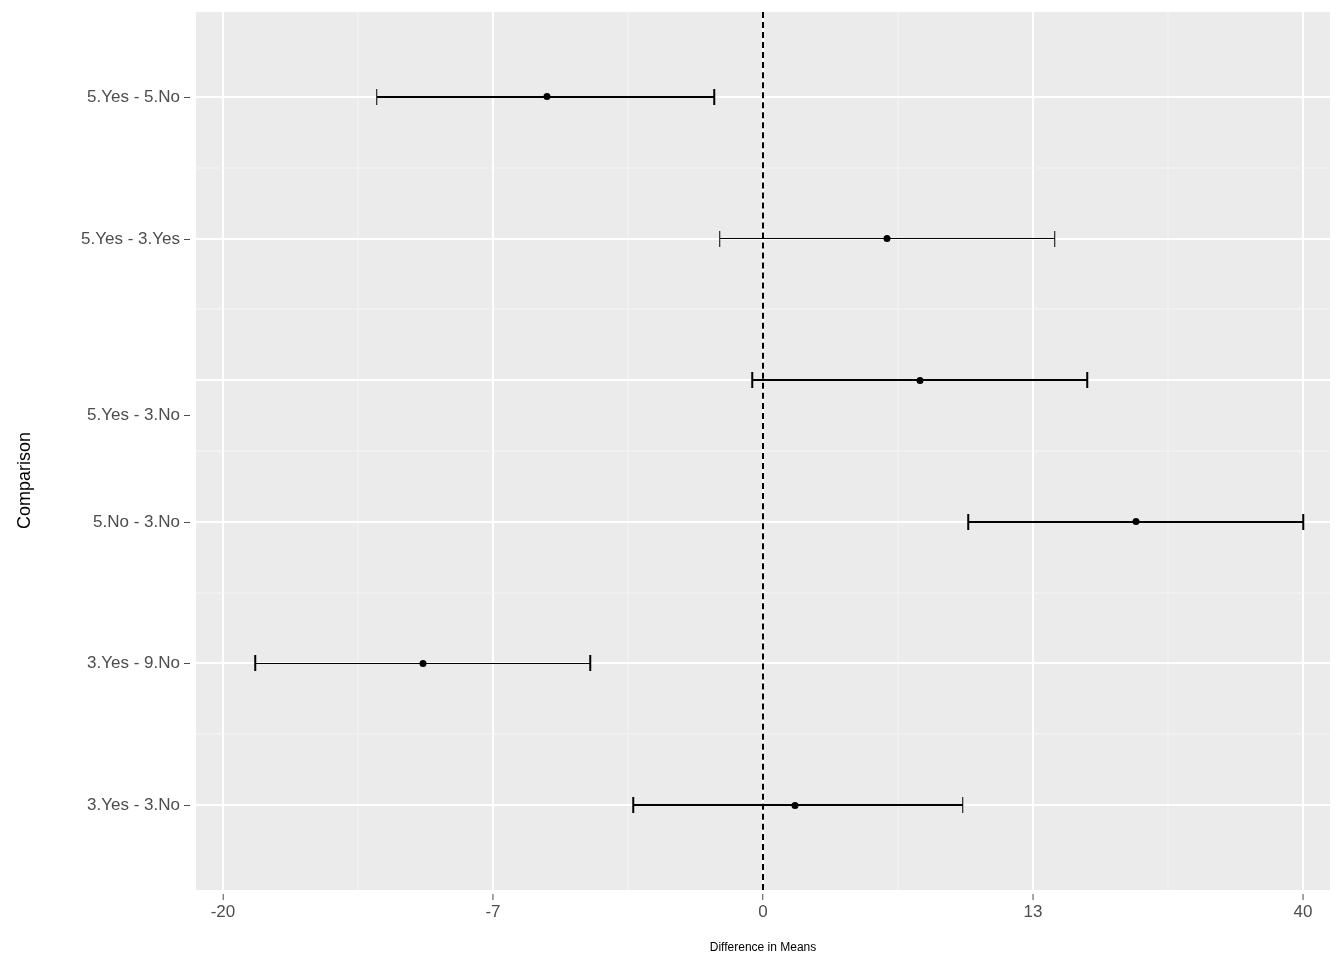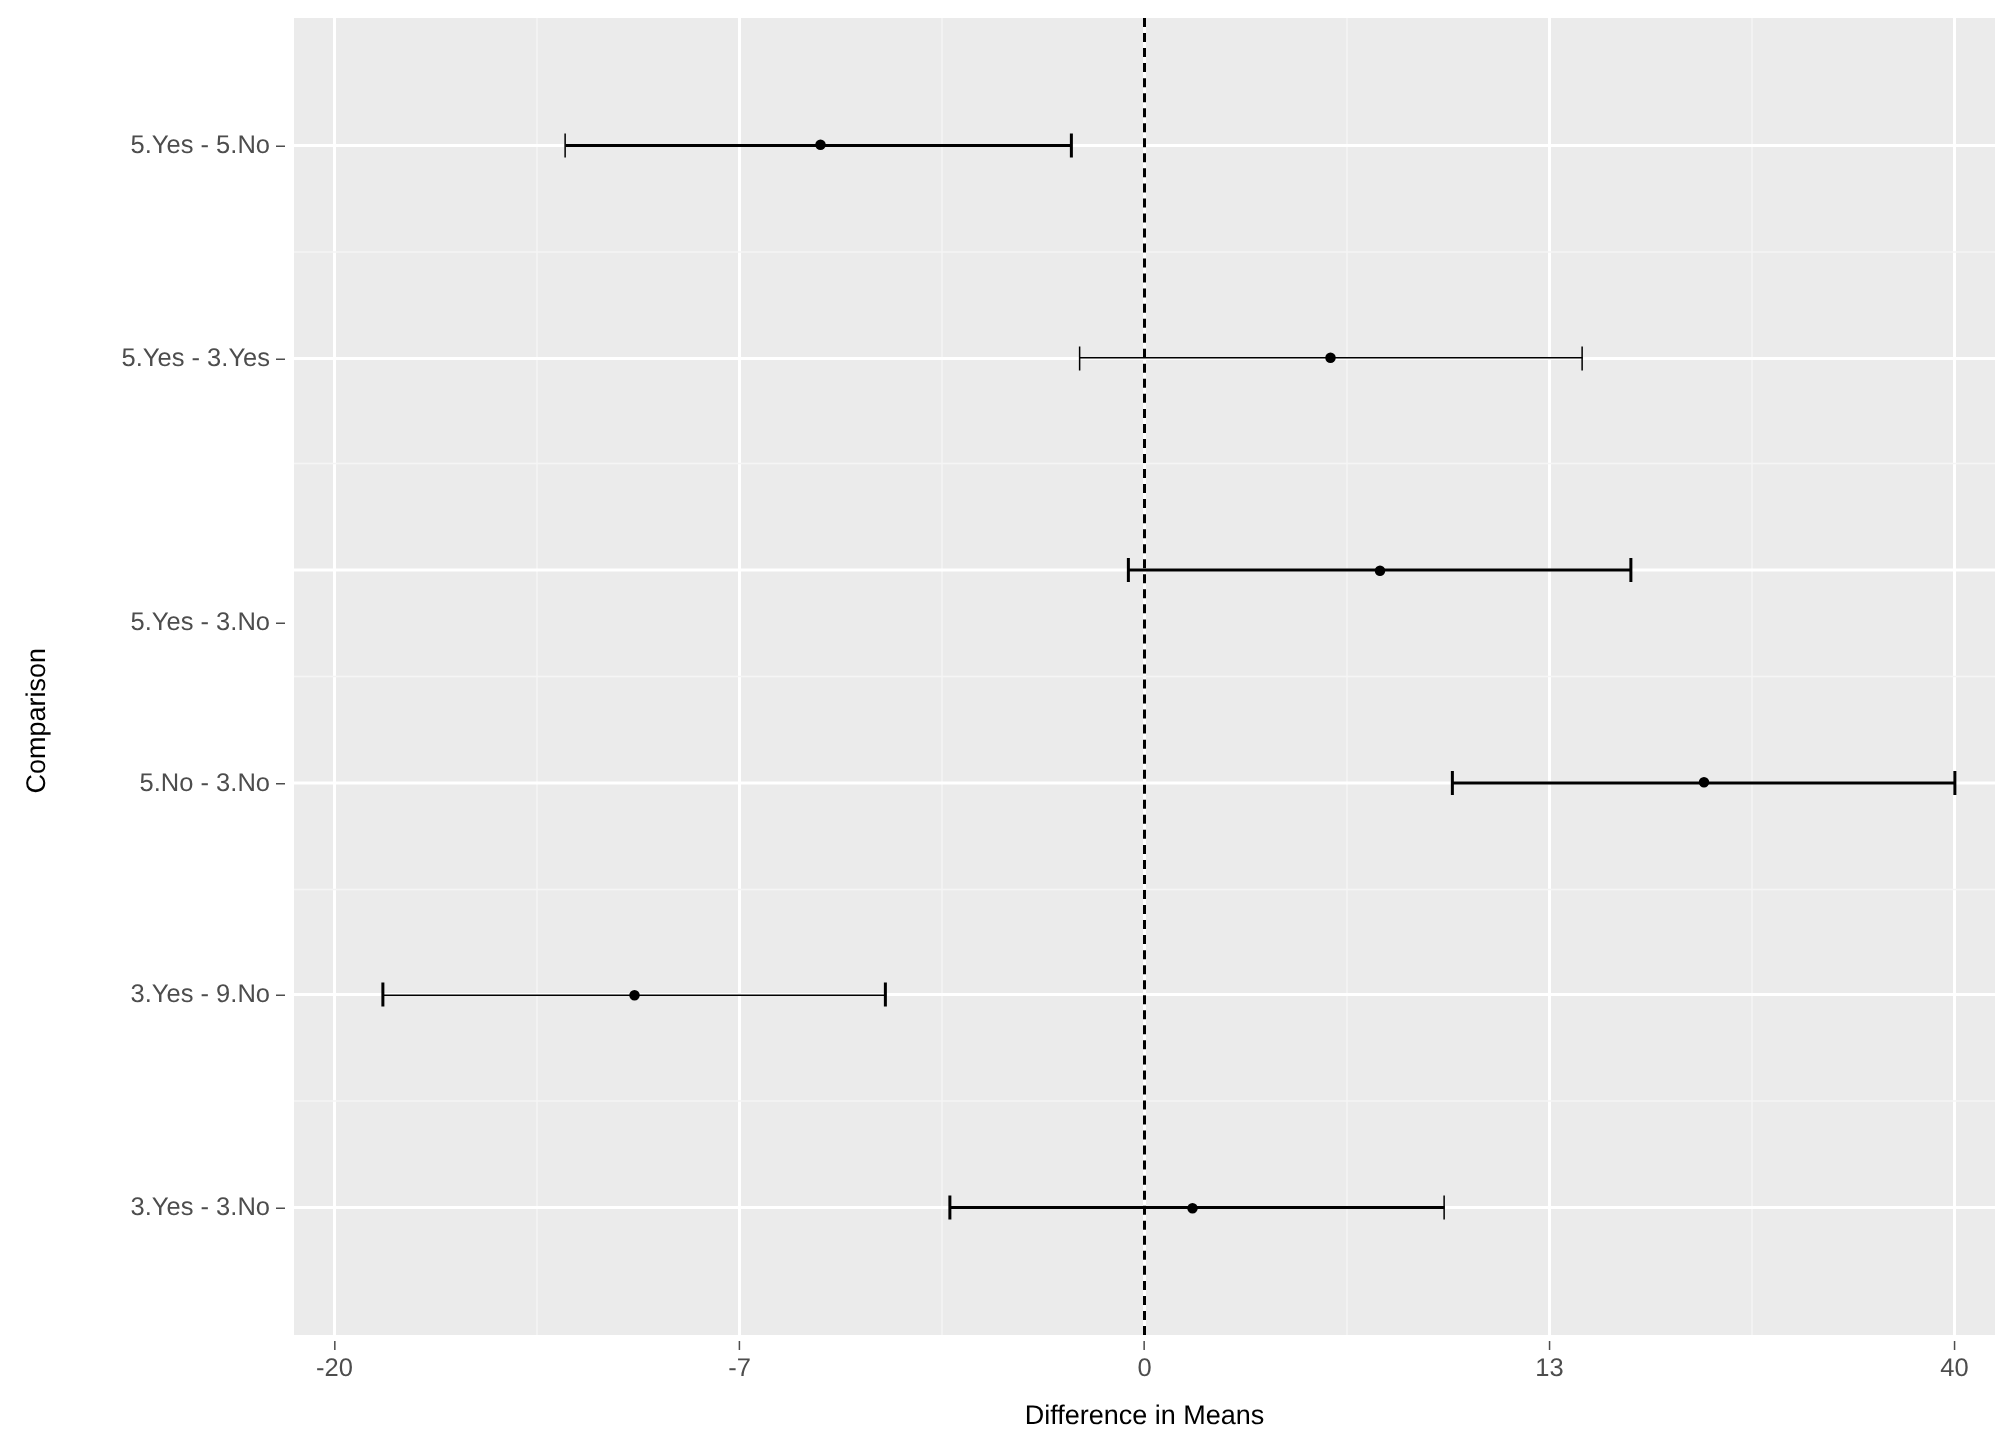--- a/index.html
+++ b/index.html
@@ -155,21 +155,21 @@
     height: 6px;
     background: #4d4d4d;
     margin: 0 auto 2px auto;
   }
   .x-title {
     position: absolute;
     left: 0;
     right: 0;
     bottom: 6px;
     text-align: center;
-    font-size: 18px;
+    font-size: 12px;
     color: #000;
   }
 </style>
 </head>
 <body>
 
 <div class="chart-wrap">
 
   <div class="y-title">
     <span>Comparison</span>

